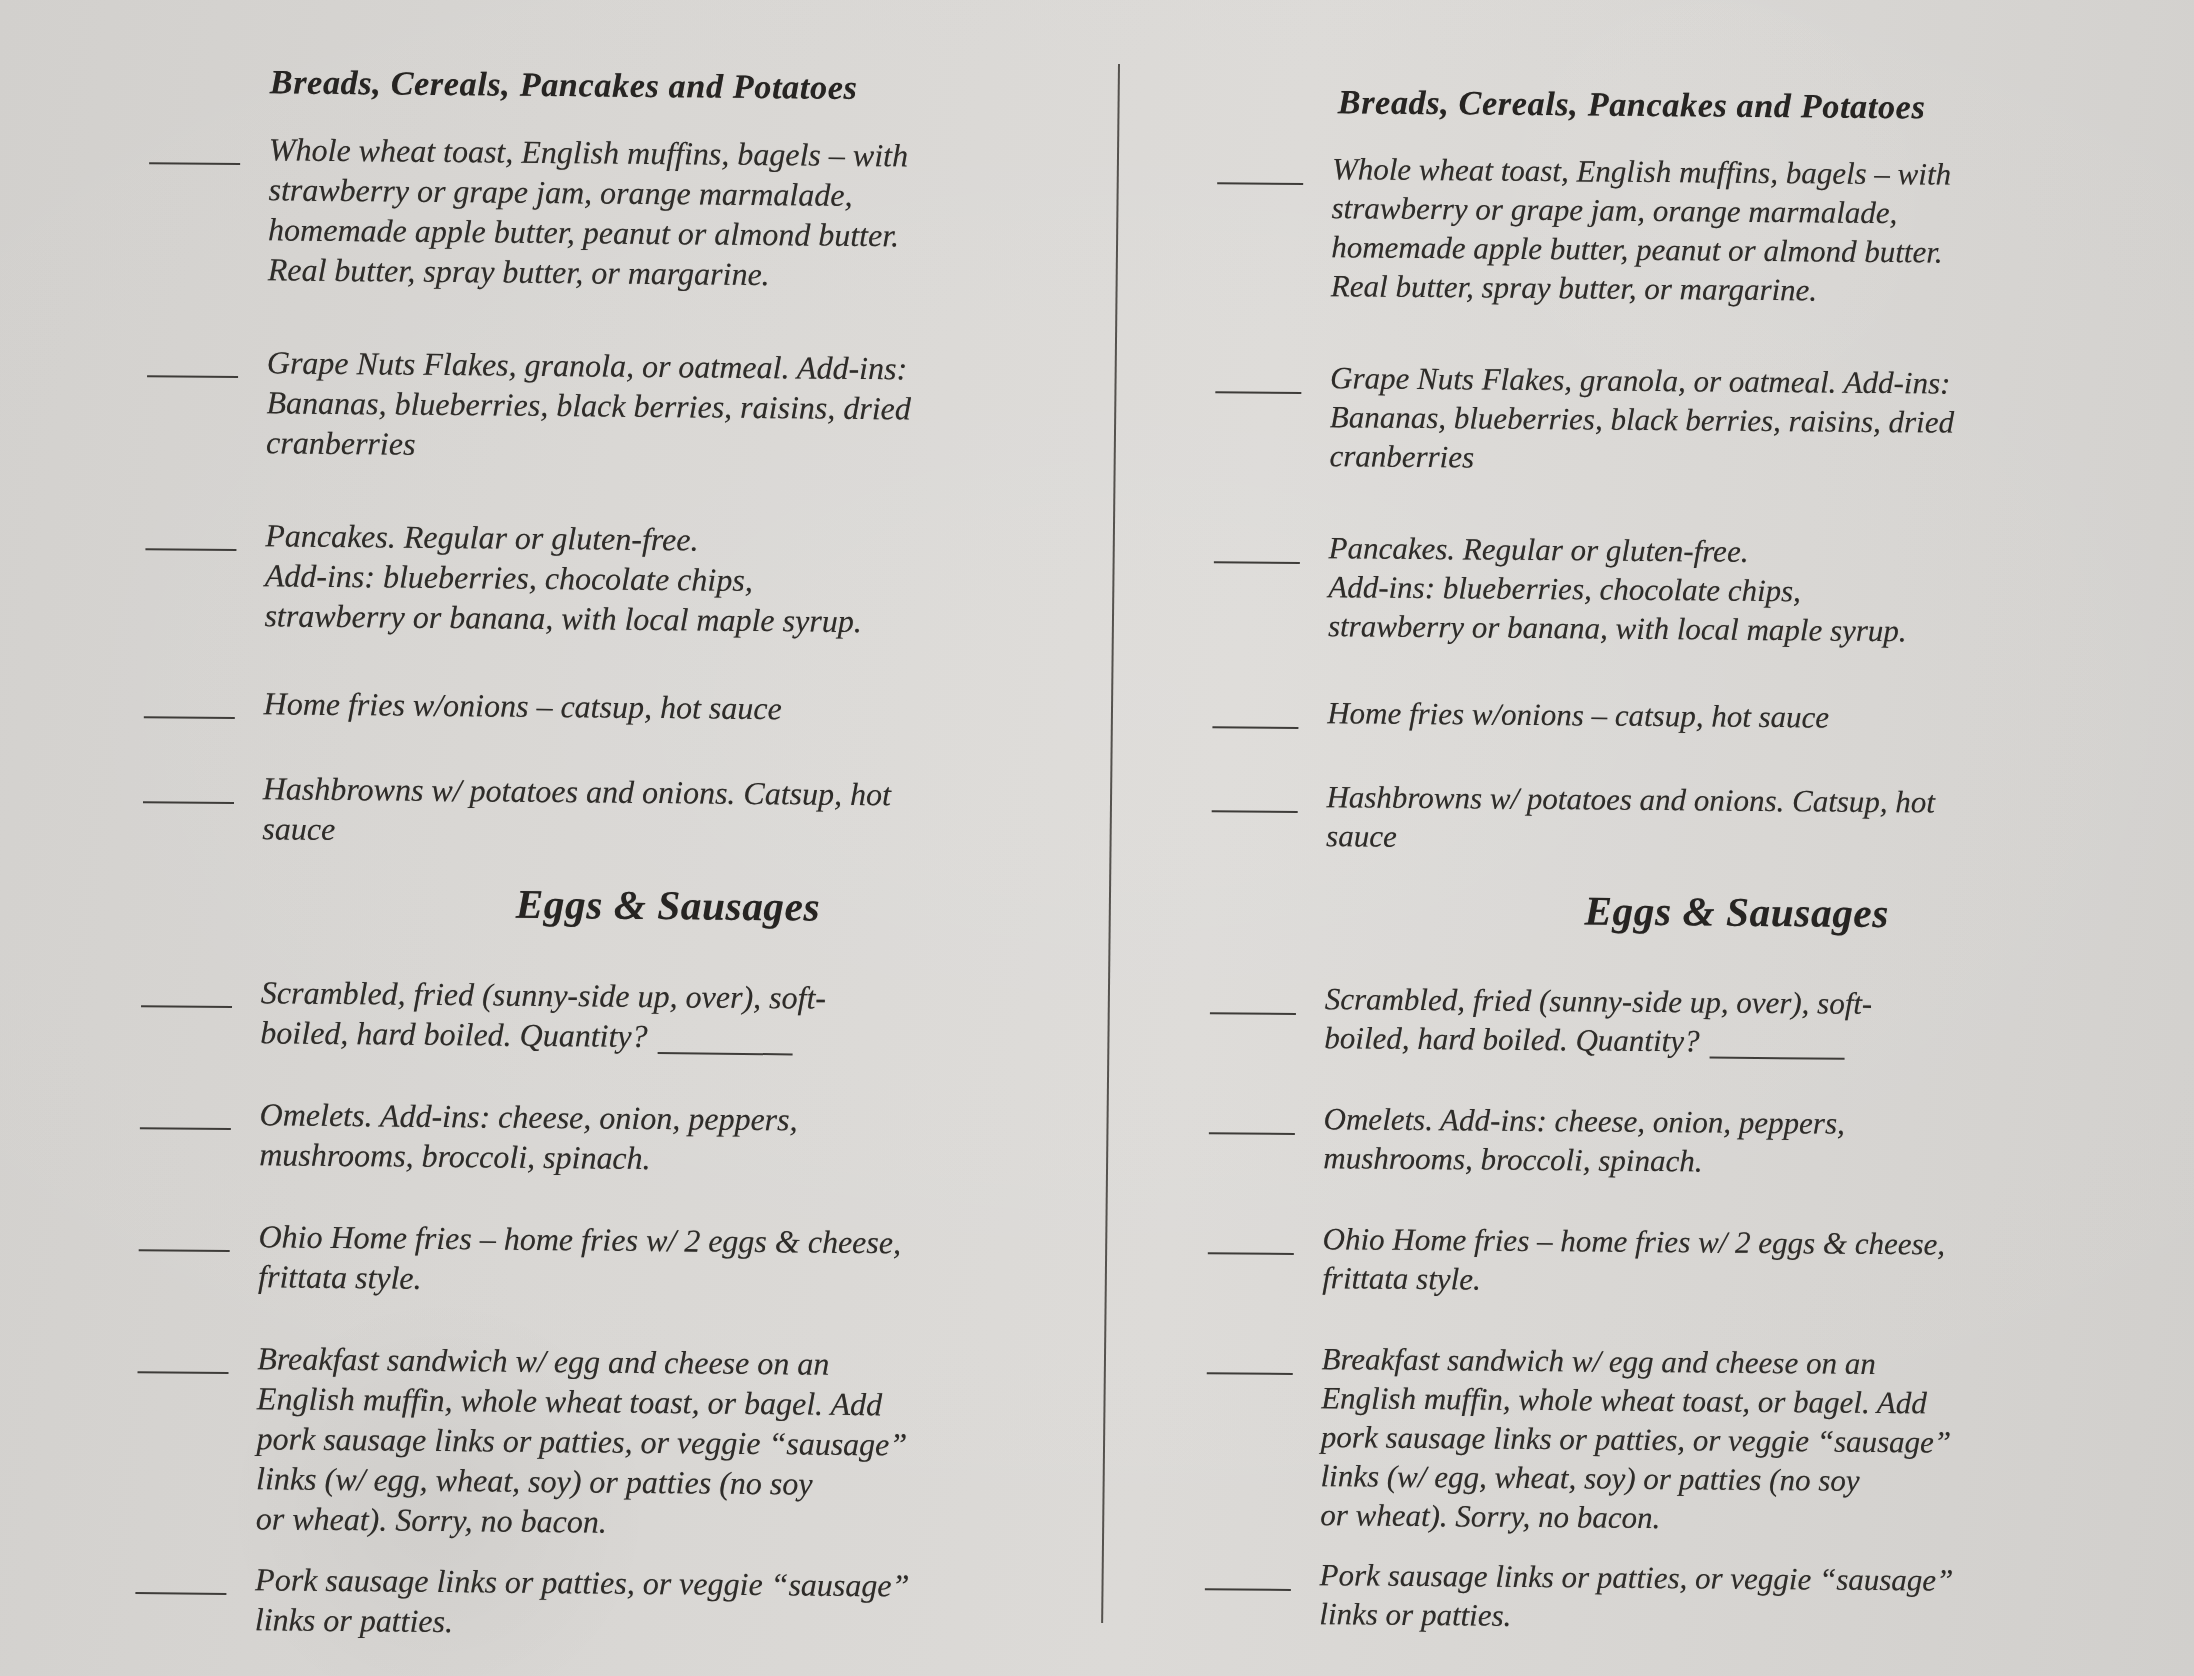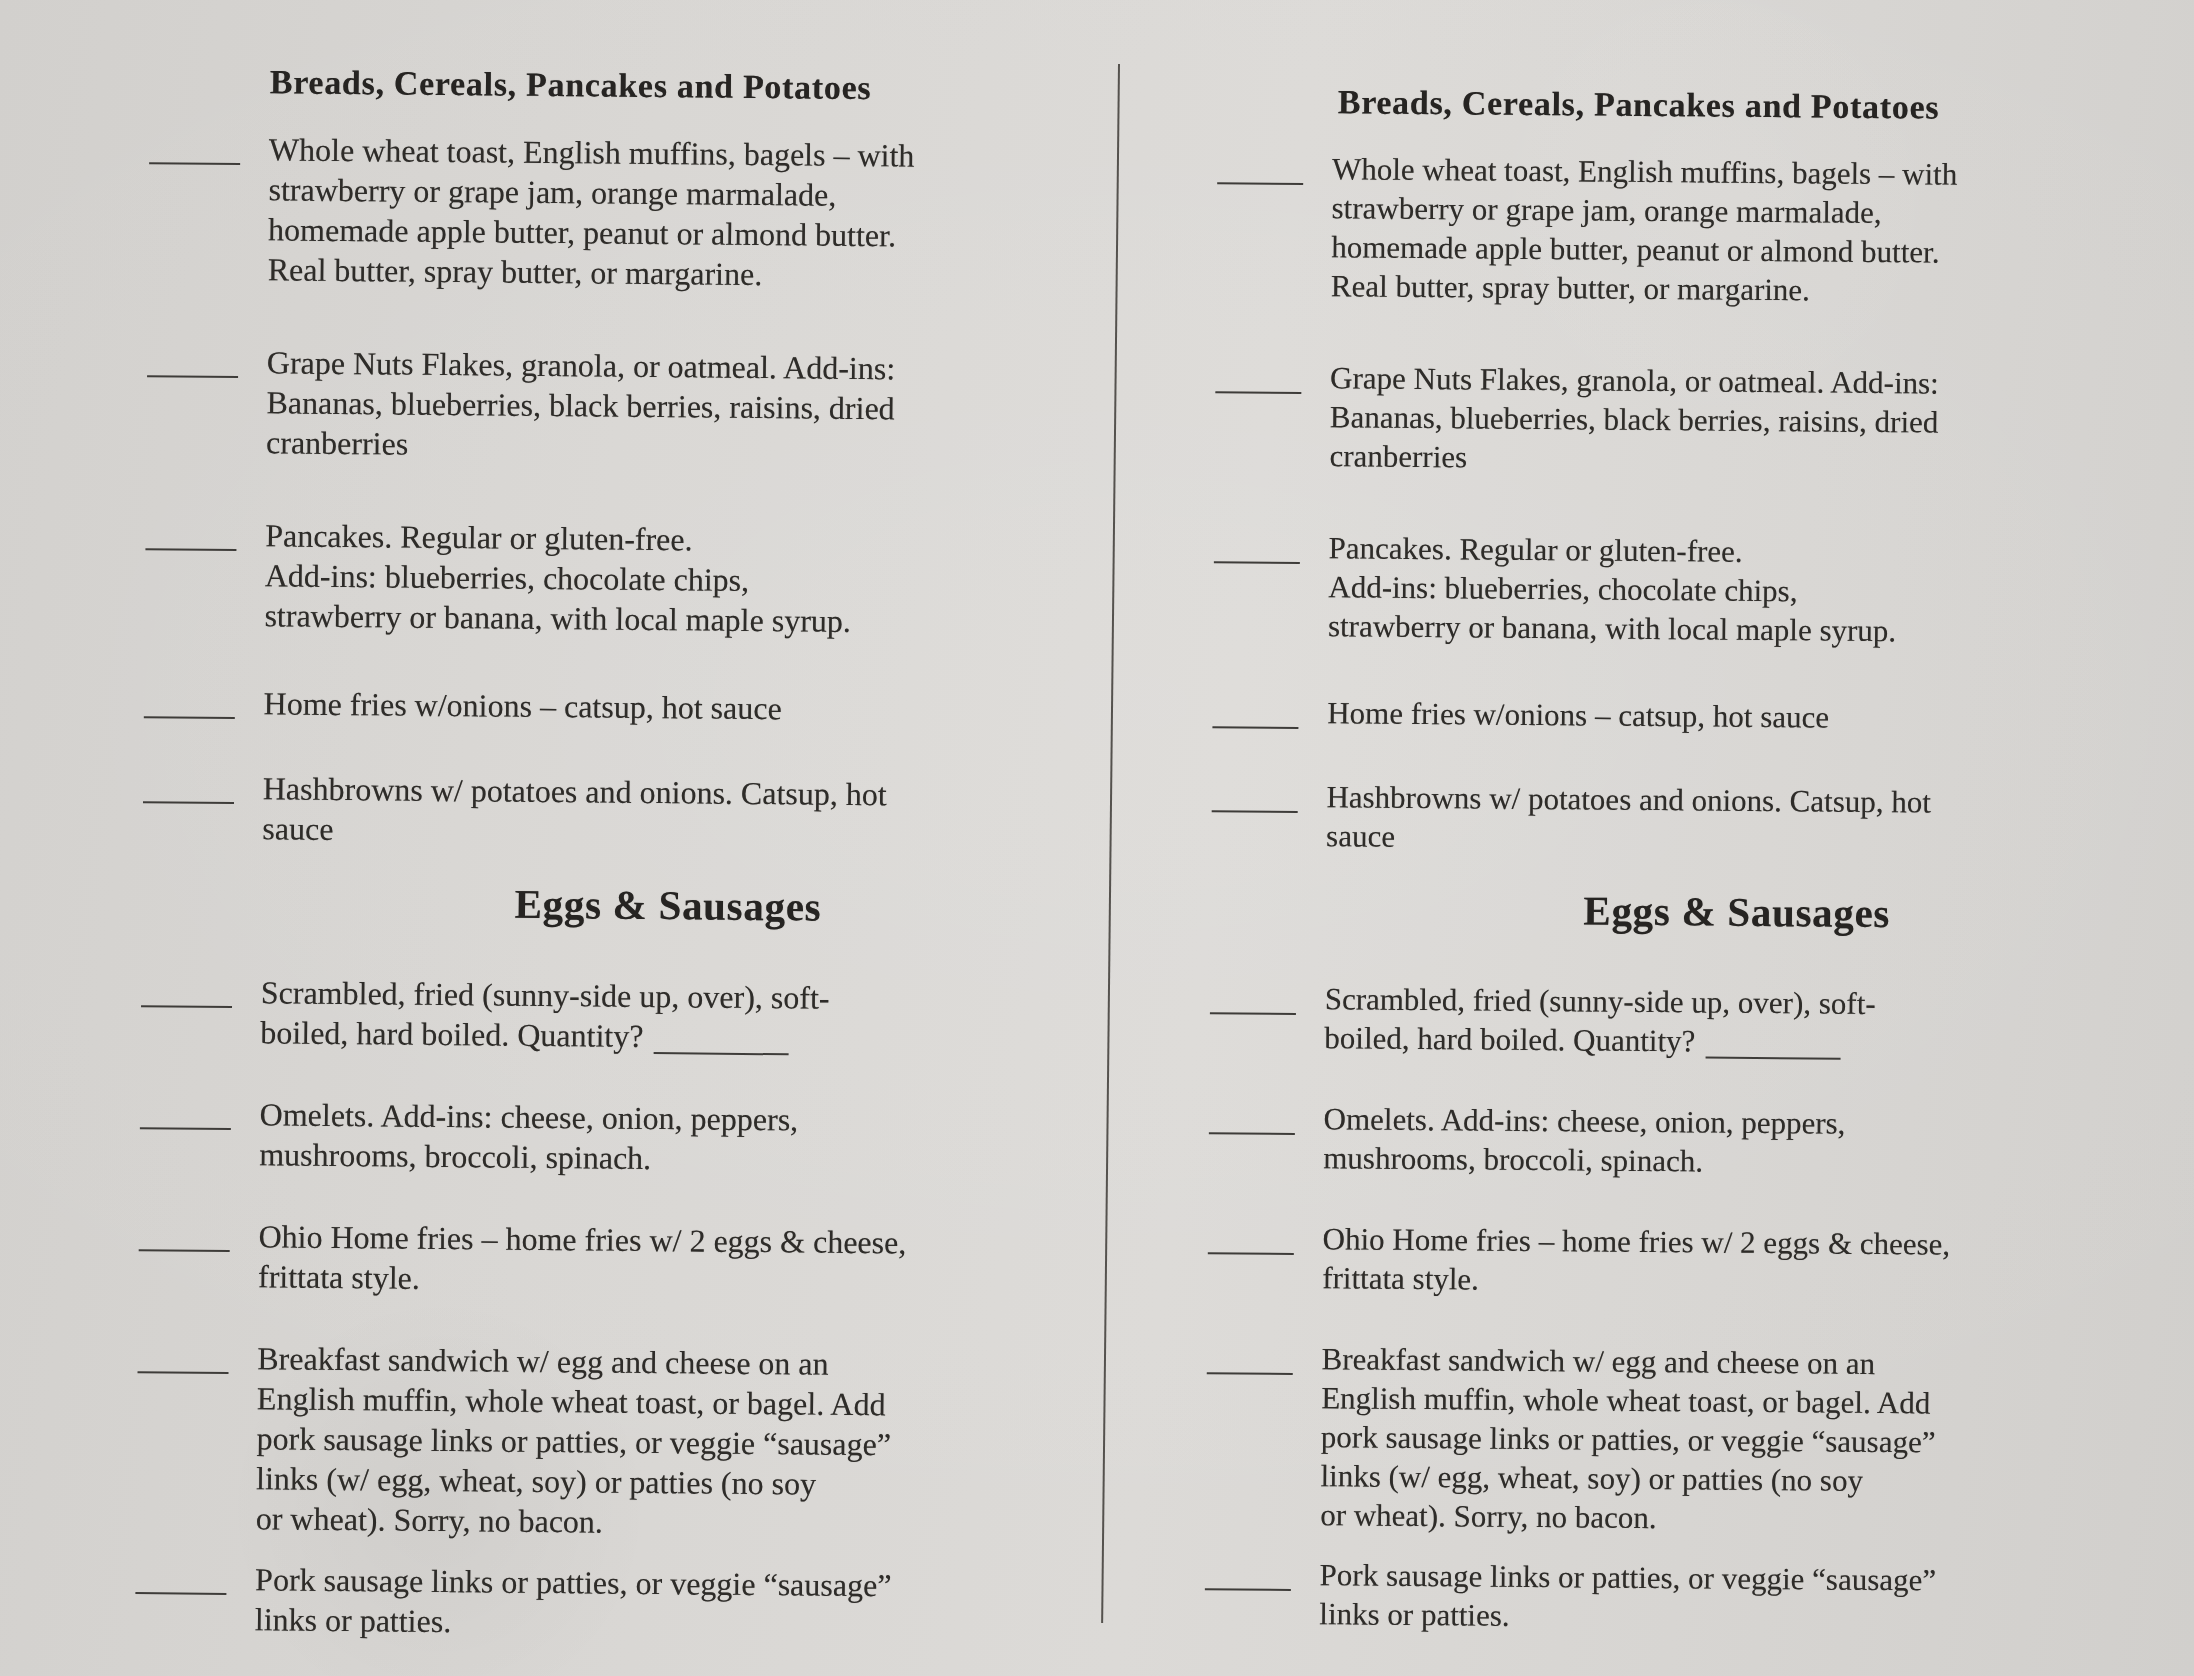--- a/index.html
+++ b/index.html
@@ -9,20 +9,21 @@
     background:#d7d5d2;
   }
   .paper{
     position:absolute;left:0;top:0;width:2194px;height:1676px;overflow:hidden;
     background:
       radial-gradient(circle 307px at 20% 90%, rgba(0,0,0,0.035), rgba(0,0,0,0) 70%),
       radial-gradient(circle 366px at 78% 12%, rgba(255,255,255,0.06), rgba(255,255,255,0) 70%),
       radial-gradient(ellipse 120% 90% at 52% 42%, rgba(255,255,255,0.09), rgba(255,255,255,0) 60%),
       radial-gradient(ellipse 150% 115% at 50% 50%, rgba(0,0,0,0) 58%, rgba(0,0,0,0.065) 100%),
       linear-gradient(97deg,#d2d0cd 0%,#d8d6d3 28%,#dcdad7 55%,#d7d5d2 78%,#d1cfcc 100%);
+    font-style: italic;
   }
   .column{
     position:absolute;top:0;width:936px;color:#2e2c29;
     text-shadow:0 0 0.7px rgba(46,44,41,0.45);
   }
   .col-left{
     left:146px;padding-top:62px;font-size:32px;line-height:40px;
     transform:rotate(0.55deg);transform-origin:88px 73px;
   }
   .col-right{

